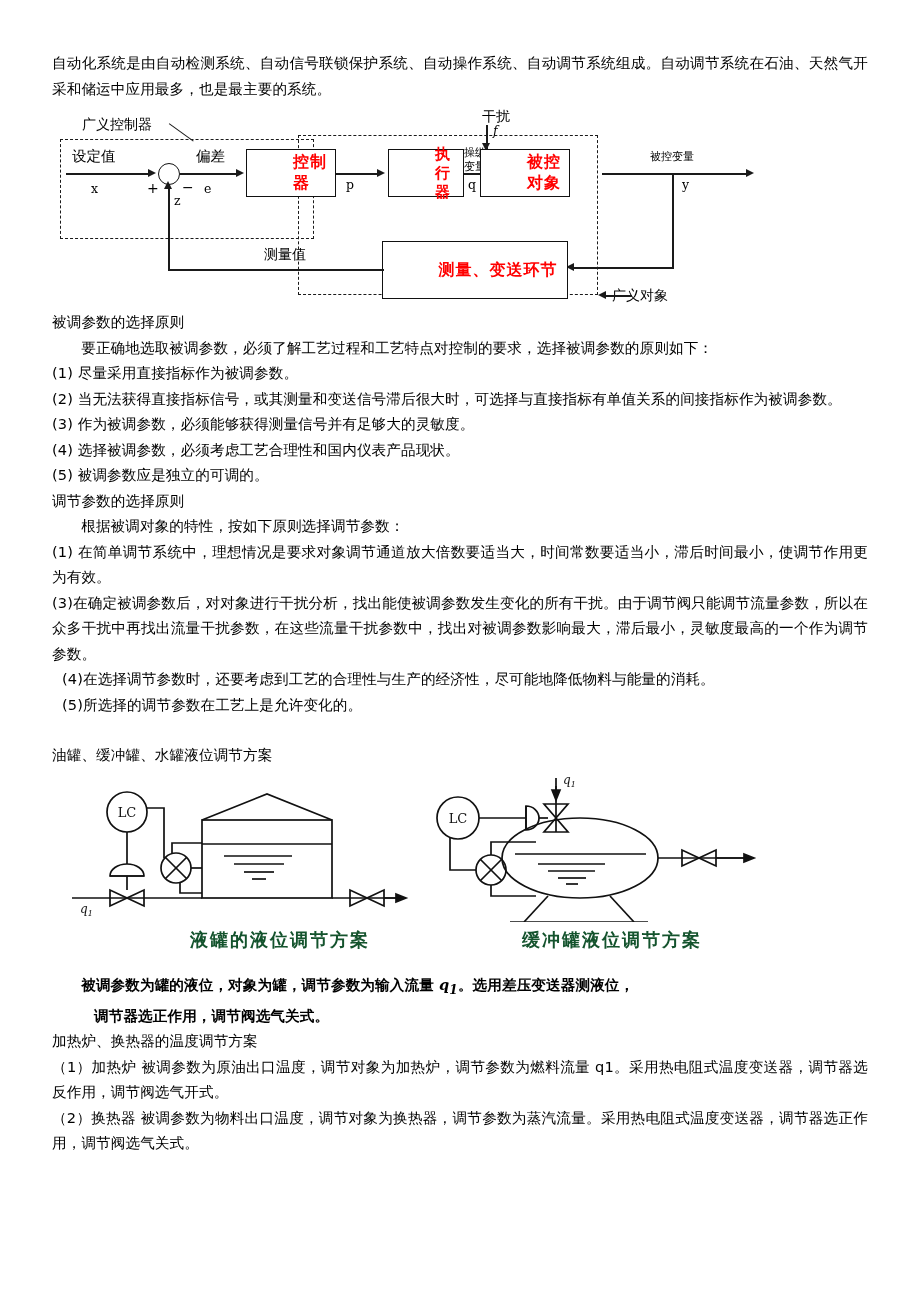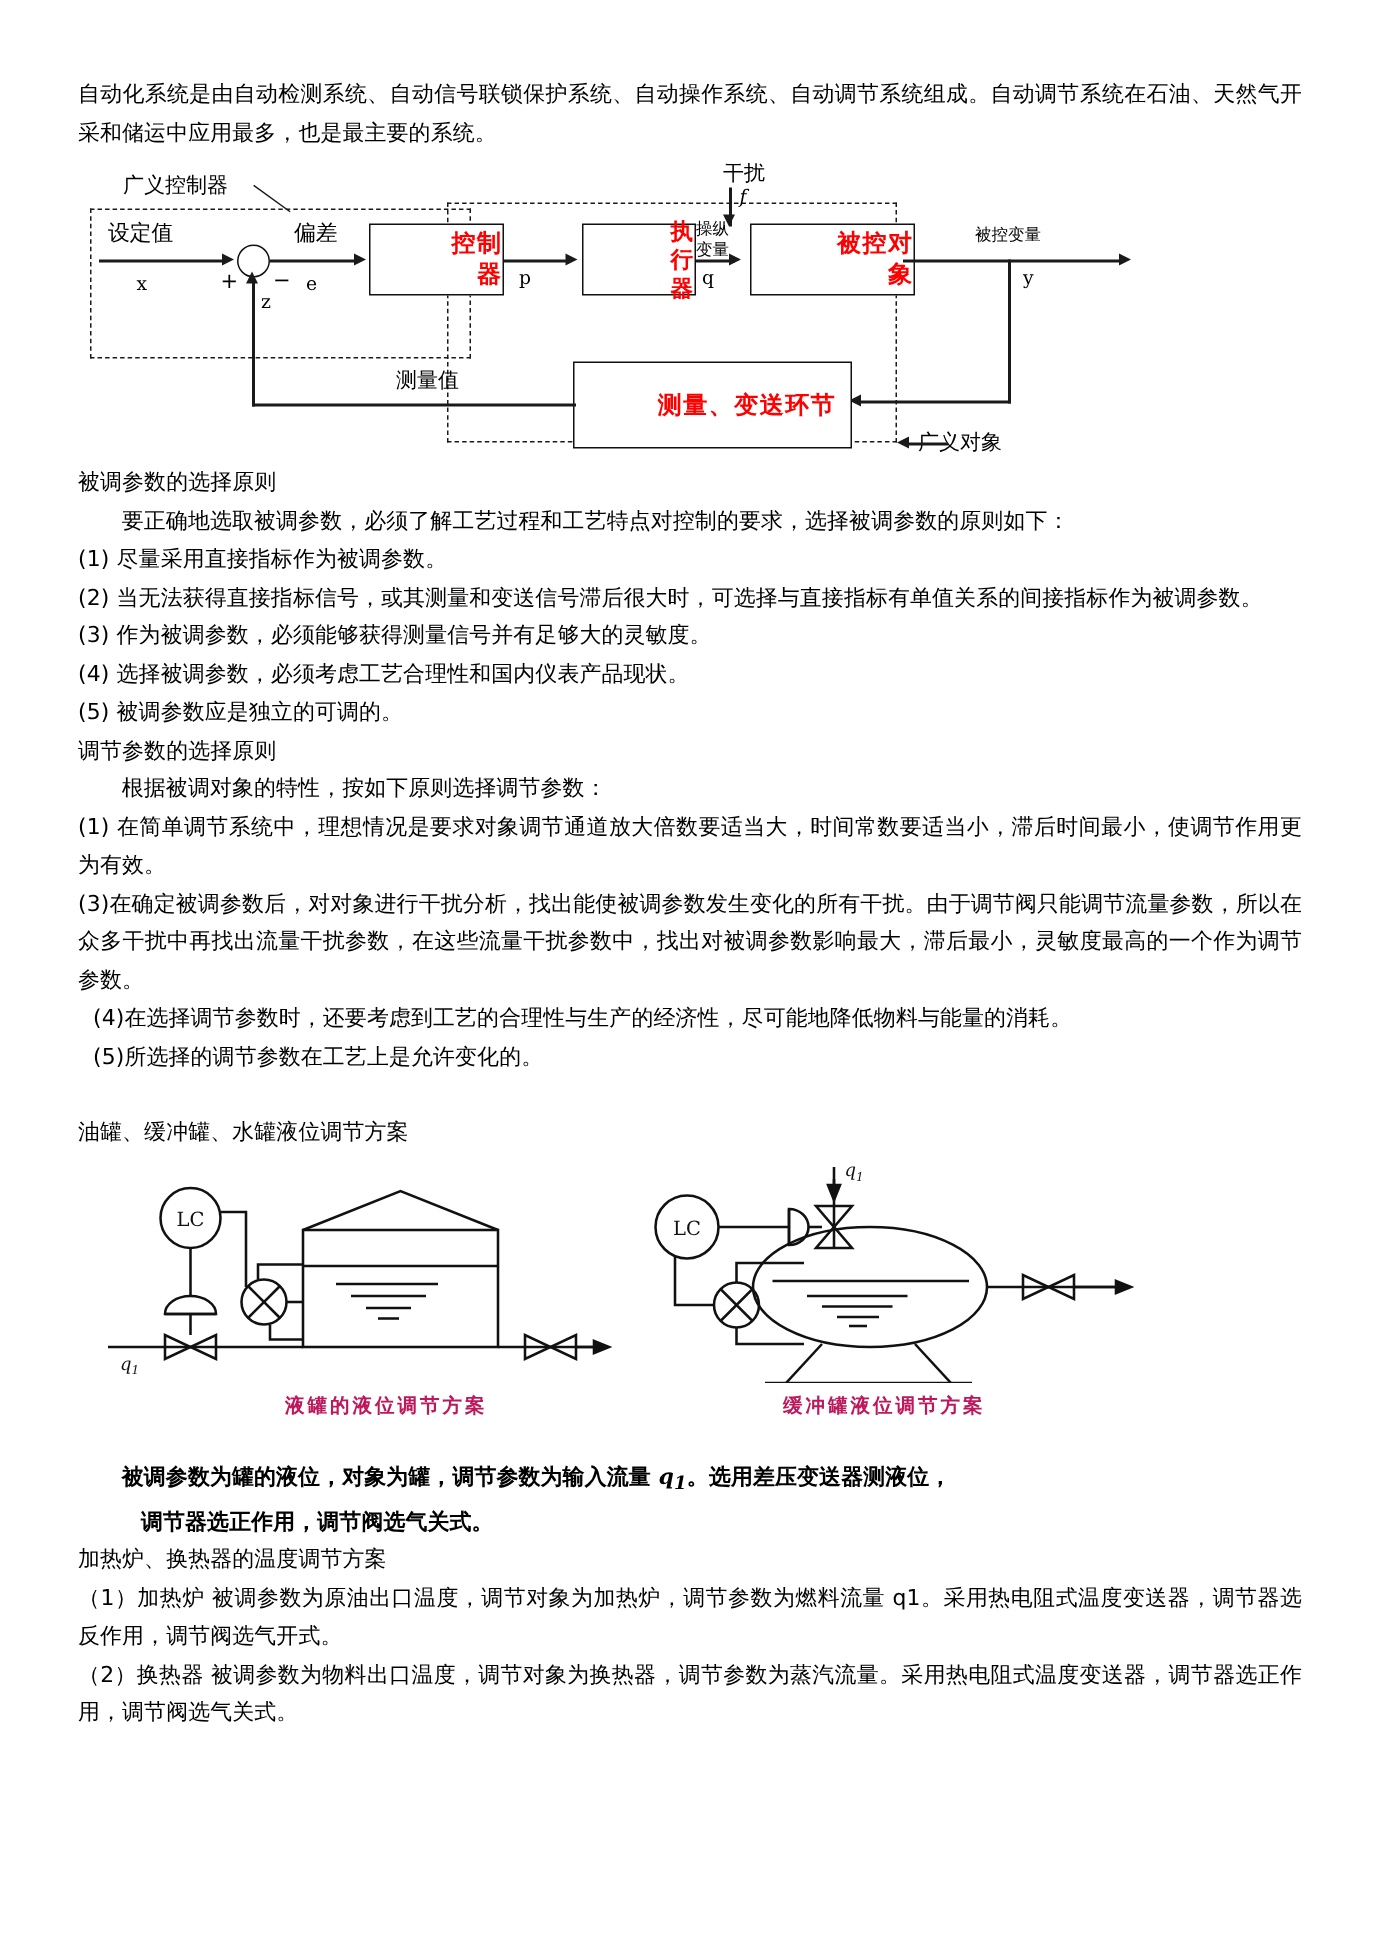--- a/index.html
+++ b/index.html
@@ -42,21 +42,20 @@
   p.ind{text-indent:2em;}
   p.sm-ind{padding-left:10px;}
   .gap{height:25px;}
   .bold{font-weight:bold;}
 
   
   .blockdiagram{
     position:relative;
     width:816px;height:200px;
     margin:6px 0 2px 0;
-    text-align:right;
   }
   .ln{position:absolute;background:#1a1a1a;}
   .hl{height:1.6px;}
   .vl{width:1.6px;}
   .dashbox{
     position:absolute;
     border:1.5px dashed #1a1a1a;
     box-sizing:border-box;
   }
   .sbox{
@@ -118,24 +117,24 @@
   }
 
   
   .figrow{
     position:relative;
     width:816px;height:190px;
     margin-top:4px;
   }
   .figcap{
     position:absolute;
-    font-size:13px;
+    font-size:18px;
     font-weight:bold;
     letter-spacing:2px;
-    color:#be185d;
+    color:#14532d;
     white-space:nowrap;
   }
   svg{display:block;}
 </style>
 </head>
 <body>
 
 <div class="page">
 
 
@@ -188,21 +187,21 @@
       <div class="lbl" style="left:412px;top:54px;font-size:11px;">变量</div>
       <div class="ln hl" style="left:412px;top:66px;width:26px;"></div>
       <div class="arrowR" style="left:434px;top:62px;"></div>
       <div class="lbl ser" style="left:416px;top:72px;">q</div>
 
       <div class="lbl" style="left:430px;top:2px;font-size:14px;">干扰</div>
       <div class="lbl it" style="left:441px;top:18px;font-size:12.5px;">f</div>
       <div class="ln vl" style="left:434px;top:18px;height:26px;"></div>
       <div class="arrowD" style="left:430px;top:36px;"></div>
 
-      <div class="sbox" style="left:448px;top:42px;width:110px;height:48px;">被控对象</div>
+      <div class="sbox" style="left:428px;top:42px;width:90px;height:48px;">被控对象</div>
 
       <div class="lbl" style="left:598px;top:44px;font-size:11px;">被控变量</div>
       <div class="ln hl" style="left:550px;top:66px;width:146px;"></div>
       <div class="arrowR" style="left:694px;top:62px;"></div>
       <div class="lbl ser" style="left:630px;top:72px;">y</div>
 
       <div class="ln vl" style="left:620px;top:66px;height:96px;"></div>
       <div class="ln hl" style="left:520px;top:160px;width:102px;"></div>
       <div class="arrowL" style="left:514px;top:156px;"></div>
 

